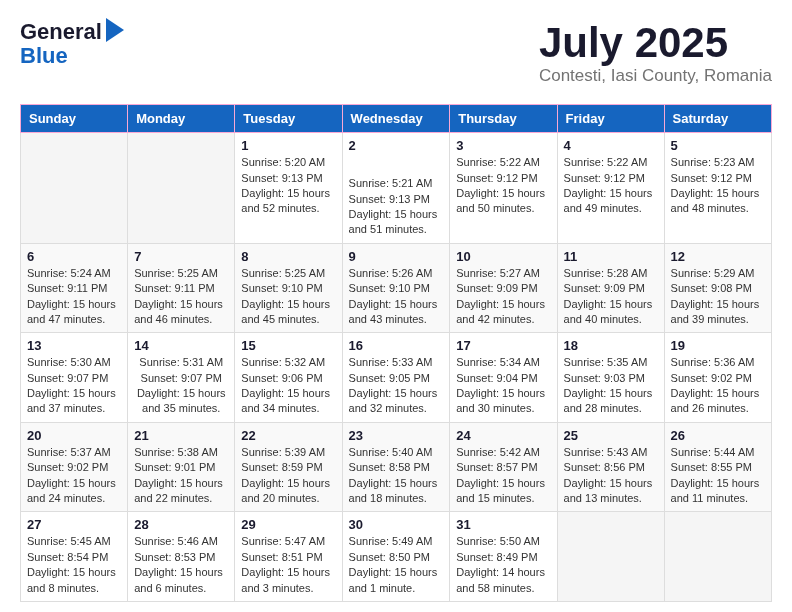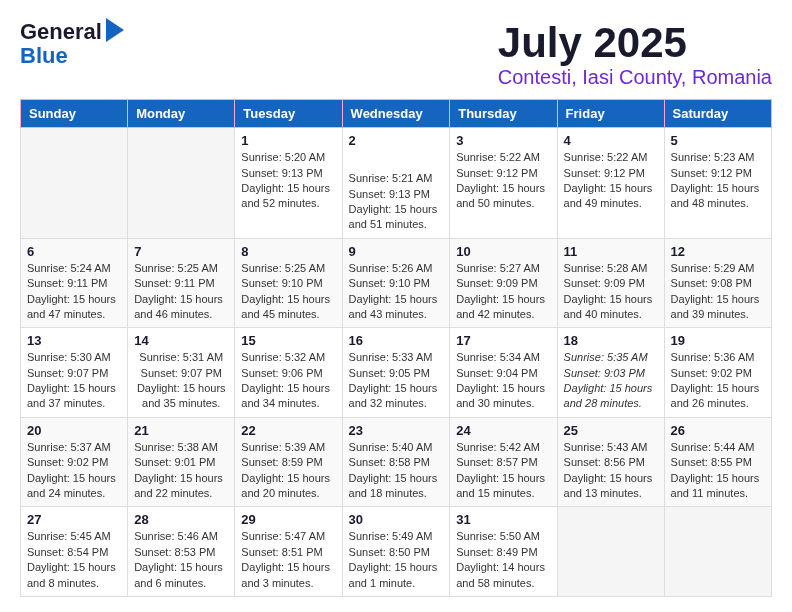--- a/index.html
+++ b/index.html
@@ -7,38 +7,38 @@
       font-family: Arial, sans-serif;
       background: #fff;
       width: 792px;
       min-height: 612px;
       padding: 20px;
     }
     .header-area {
       display: flex;
       justify-content: space-between;
       align-items: flex-start;
-      margin-bottom: 10px;
+      margin-bottom: 18px;
     }
     .logo-line {
       display: flex;
       align-items: center;
     }
     .title-area {
       text-align: left;
     }
     .month-title {
       font-size: 42px;
       font-weight: bold;
       color: #1a1a2e;
       line-height: 1.1;
     }
     .location-title {
-      font-size: 20px;
-      color: #6d28d9;
+      font-size: 17px;
+      color: #737373;
     }
     .calendar {
       width: 100%;
       border-collapse: collapse;
       border: 1px solid #ccc;
     }
     .calendar th {
       background-color: #1565c0;
       color: #fff;
       text-align: left;
@@ -246,21 +246,21 @@
         </td>
         <td>
           <span class="day-num">17</span>
           <div class="day-info" style="white-space: pre-line;">Sunrise: 5:34 AM
 Sunset: 9:04 PM
 Daylight: 15 hours
 and 30 minutes.</div>
         </td>
         <td>
           <span class="day-num">18</span>
-          <div class="day-info" style="white-space: pre-line; font-style: italic;">Sunrise: 5:35 AM
+          <div class="day-info" style="white-space: pre-line;">Sunrise: 5:35 AM
 Sunset: 9:03 PM
 Daylight: 15 hours
 and 28 minutes.</div>
         </td>
         <td>
           <span class="day-num">19</span>
           <div class="day-info" style="white-space: pre-line;">Sunrise: 5:36 AM
 Sunset: 9:02 PM
 Daylight: 15 hours
 and 26 minutes.</div>

